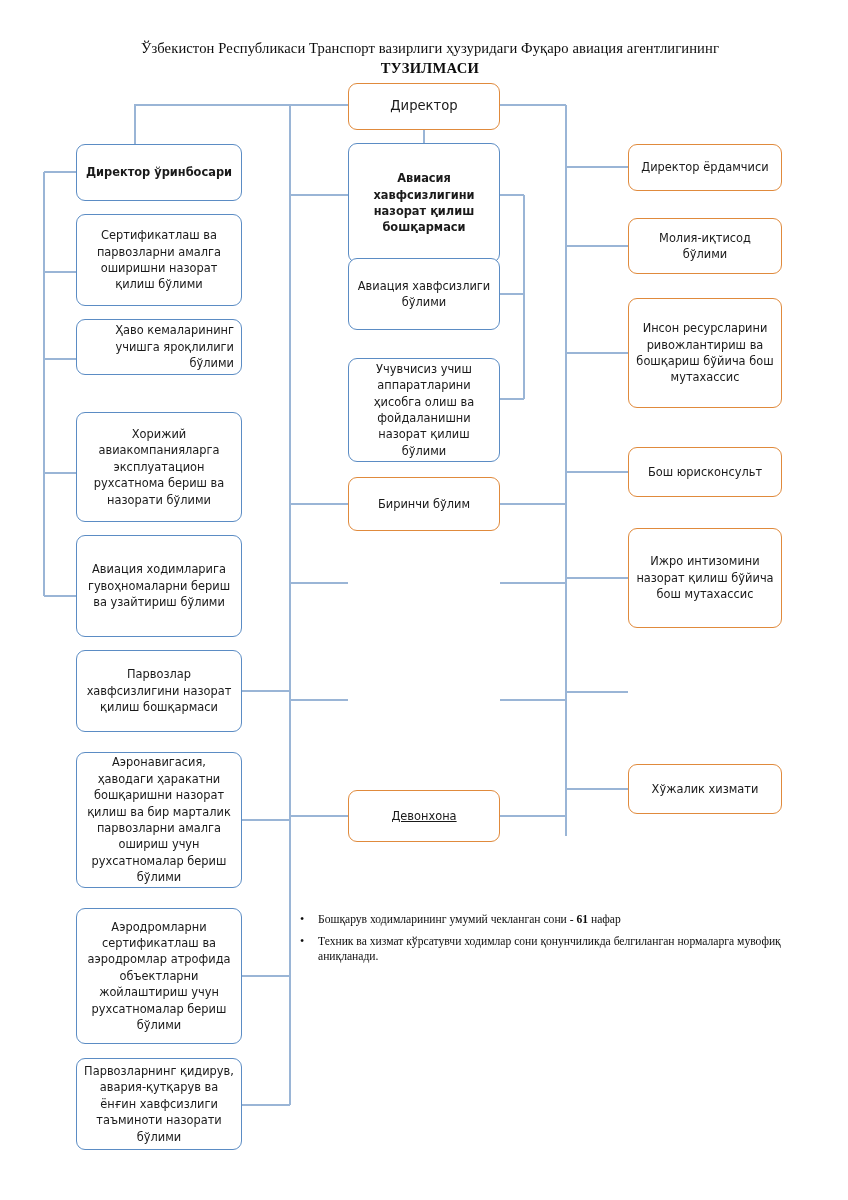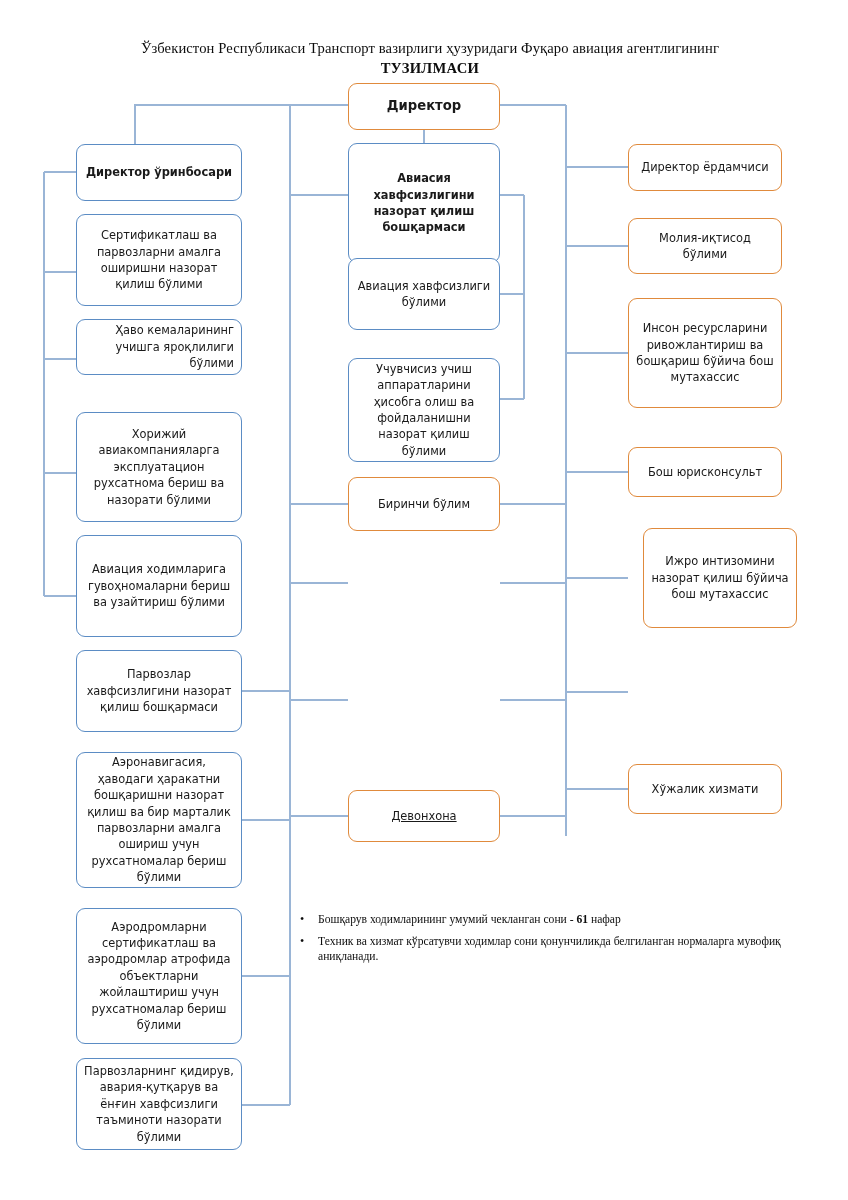--- a/index.html
+++ b/index.html
@@ -60,21 +60,21 @@
     color: #1a1a1a;
     font-size: 11.4px;
     line-height: 16.4px;
     padding: 2px 7px;
     border-width: 1.3px;
     border-style: solid;
   }
   .node.blue { border-color: #5b8cc4; }
   .node.orange { border-color: #e08a3c; }
   .node.bold { font-weight: bold; }
-  .node.root { font-size: 13.2px; font-weight: bold; justify-content: center; }
+  .node.root { font-size: 13.2px; font-weight: normal; justify-content: center; }
   .node span { display: block; width: 100%; }
 
   .notes {
     position: absolute;
     left: 292px;
     top: 912px;
     width: 520px;
     font-family: "Liberation Serif", "DejaVu Serif", serif;
     font-size: 11.6px;
     line-height: 15.6px;
@@ -210,21 +210,21 @@
   </div>
   <div class="node orange" style="left:628px; top:218px; width:154px; height:56px;">
     <span>Молия-иқтисод бўлими</span>
   </div>
   <div class="node orange" style="left:628px; top:298px; width:154px; height:110px;">
     <span>Инсон ресурсларини ривожлантириш ва бошқариш бўйича бош мутахассис</span>
   </div>
   <div class="node orange" style="left:628px; top:447px; width:154px; height:50px;">
     <span>Бош юрисконсульт</span>
   </div>
-  <div class="node orange" style="left:643px; top:528px; width:154px; height:100px;">
+  <div class="node orange" style="left:628px; top:528px; width:154px; height:100px;">
     <span>Ижро интизомини назорат қилиш бўйича бош мутахассис</span>
   </div>
   <div class="node orange" style="left:628px; top:764px; width:154px; height:50px;">
     <span>Хўжалик хизмати</span>
   </div>
 
   <div class="notes">
     <div class="note-item">
       <div class="note-bullet">•</div>
       <div class="note-text"><span>Бошқарув ходимларининг умумий чекланган сони - </span><b>61</b><span> нафар</span></div>

